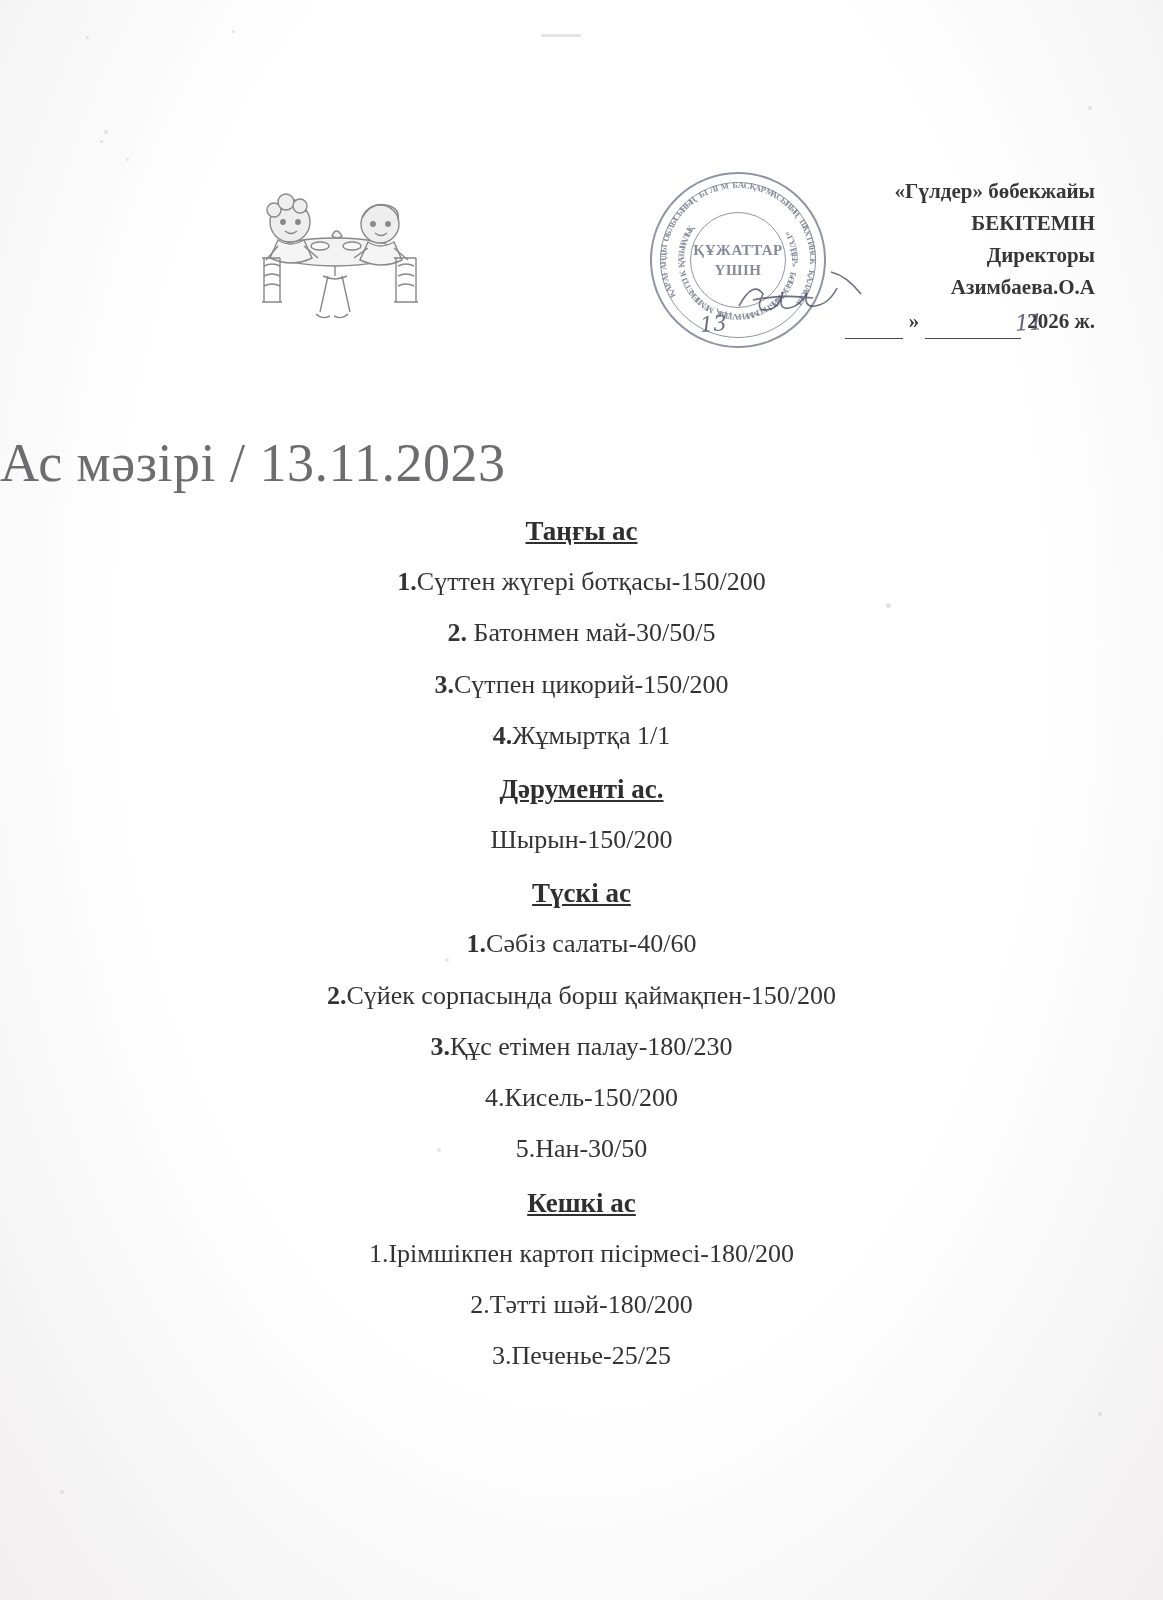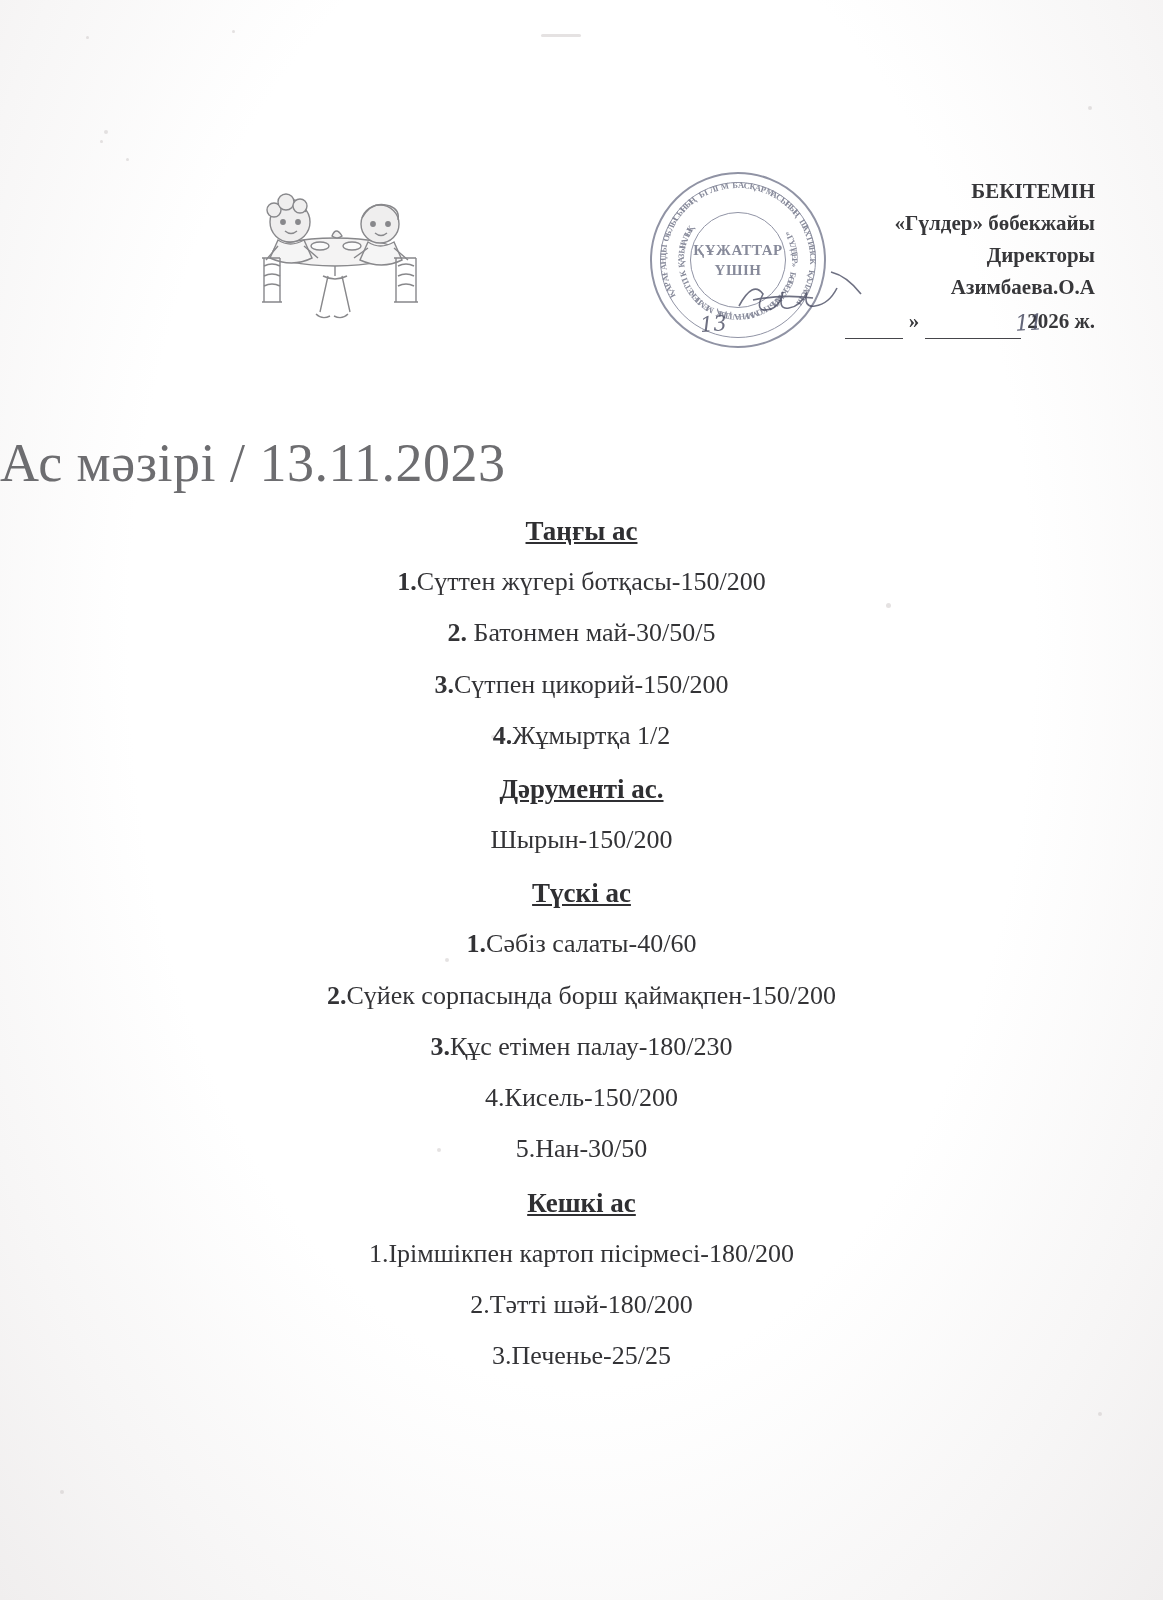--- a/index.html
+++ b/index.html
@@ -377,22 +377,22 @@
           <span style="transform: rotate(115.294deg) translate(0px, 62px) rotate(180deg);">Ы</span>
           <span style="transform: rotate(120deg) translate(0px, 62px) rotate(180deg);">Қ</span>
         </div>
       <div class="ctr">
         <span>ҚҰЖАТТАР</span>
         <span>ҮШІН</span>
       </div>
     </div>
 
     <div class="approval">
+      <div class="line">«Гүлдер» бөбекжайы</div>
       <div class="line">БЕКІТЕМІН</div>
-      <div class="line">«Гүлдер» бөбекжайы</div>
       <div class="line">Директоры</div>
       <div class="line">Азимбаева.О.А</div>
       <div class="dateline">
         <span class="blank">&nbsp;</span>
         <span class="q">»</span>
         <span class="blank wide">&nbsp;</span>
         <span>2026 ж.</span>
       </div>
     </div>
 
@@ -407,21 +407,21 @@
     <div class="handwrite hw-month">11</div>
   </div>
 
   <div class="doc-title">Ас мәзірі / 13.11.2023</div>
 
   <div class="body" id="menu-body">
       <div class="section-head">Таңғы ас</div>
       <div class="item"><b>1.</b><span>Сүттен жүгері ботқасы-150/200</span></div>
       <div class="item"><b>2.</b><span> Батонмен май-30/50/5</span></div>
       <div class="item"><b>3.</b><span>Сүтпен цикорий-150/200</span></div>
-      <div class="item spaced"><b>4.</b><span>Жұмыртқа 1/2</span></div>
+      <div class="item spaced"><b>4.</b><span>Жұмыртқа 1/1</span></div>
       <div class="section-head sec-gap">Дәрументі ас.</div>
       <div class="item spaced"><span>Шырын-150/200</span></div>
       <div class="section-head sec-gap">Түскі ас</div>
       <div class="item"><b>1.</b><span>Сәбіз салаты-40/60</span></div>
       <div class="item"><b>2.</b><span>Сүйек сорпасында борш қаймақпен-150/200</span></div>
       <div class="item"><b>3.</b><span>Құс етімен палау-180/230</span></div>
       <div class="item"><span>4.Кисель-150/200</span></div>
       <div class="item spaced"><span>5.Нан-30/50</span></div>
       <div class="section-head sec-gap">Кешкі ас</div>
       <div class="item"><span>1.Ірімшікпен картоп пісірмесі-180/200</span></div>

